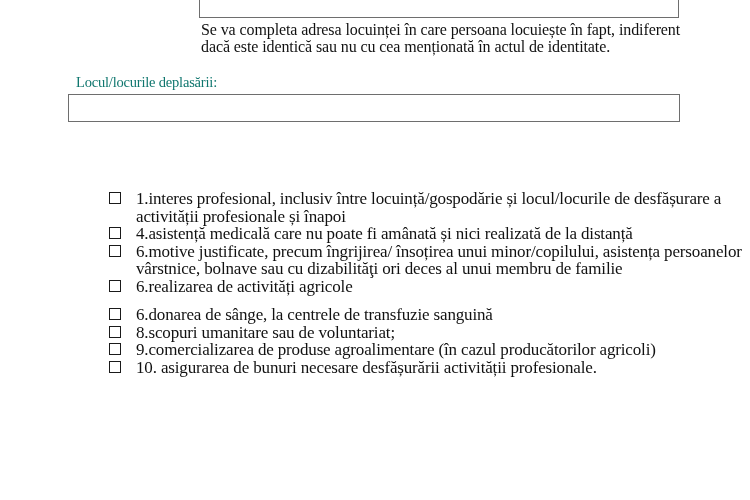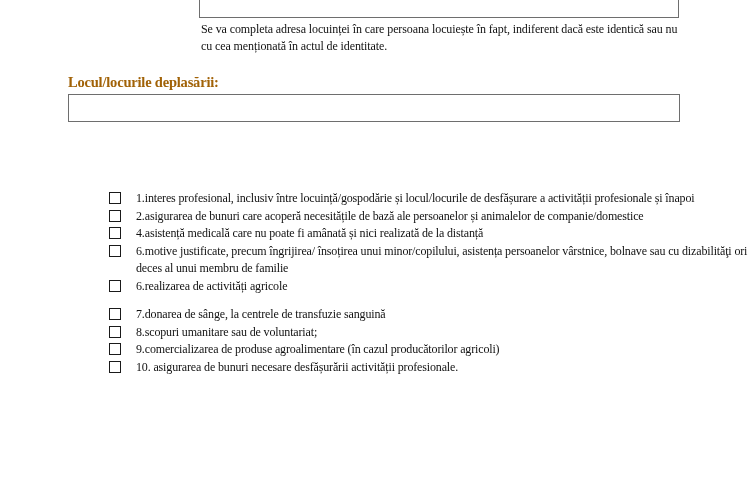--- a/index.html
+++ b/index.html
@@ -39,21 +39,21 @@
   #places-box {
     left: 68px;
     top: 94px;
     width: 612px;
     height: 28px;
   }
 
   
   .note {
     position: absolute;
-    font-size: 12px;
+    font-size: 16px;
     line-height: 17px;
     color: #111111;
     letter-spacing: -0.1px;
   }
   #address-note {
     left: 201px;
     top: 21px;
     width: 490px;
   }
   #places-note {
@@ -68,24 +68,25 @@
     top: 493px;
     width: 600px;
     font-size: 10.4px;
     line-height: 15px;
     color: #555555;
   }
 
   
   .heading {
     position: absolute;
-    font-weight: bold;
+    font-weight: normal;
     font-size: 14.5px;
-    color: #a16207;
+    color: #0f766e;
     letter-spacing: -0.2px;
+    margin-left: 8px;
   }
   #places-heading {
     left: 68px;
     top: 74px;
   }
   #reason-heading {
     left: 68px;
     top: 163px;
   }
 
@@ -93,21 +94,21 @@
   #reason-list {
     position: absolute;
     left: 109px;
     top: 190px;
     width: 641px;
   }
   .reason-item {
     position: relative;
     display: block;
     padding-left: 27px;
-    font-size: 12px;
+    font-size: 17px;
     line-height: 17.5px;
     color: #111111;
     letter-spacing: -0.15px;
     margin-bottom: 0px;
   }
   .reason-item.gap-before {
     margin-top: 11px;
   }
   .checkbox {
     position: absolute;
@@ -139,44 +140,40 @@
 
 
 
   <div id="reason-list">
 
     <label class="reason-item">
       <span class="checkbox"></span>
       <span class="reason-text">1.interes profesional, inclusiv între locuință/gospodărie și locul/locurile de desfășurare a activității profesionale și înapoi</span>
     </label>
 
-    <label class="reason-item">
-      <span class="checkbox"></span>
-      <span class="reason-text">2.asigurarea de bunuri care acoperă necesitățile de bază ale persoanelor și animalelor de companie/domestice</span>
-    </label>
 
     <label class="reason-item">
       <span class="checkbox"></span>
       <span class="reason-text">4.asistență medicală care nu poate fi amânată și nici realizată de la distanță</span>
     </label>
 
     <label class="reason-item">
       <span class="checkbox"></span>
       <span class="reason-text">6.motive justificate, precum îngrijirea/ însoțirea unui minor/copilului, asistența persoanelor vârstnice, bolnave sau cu dizabilităţi ori deces al unui membru de familie</span>
     </label>
 
 
     <label class="reason-item">
       <span class="checkbox"></span>
       <span class="reason-text">6.realizarea de activități agricole</span>
     </label>
 
     <label class="reason-item gap-before">
       <span class="checkbox"></span>
-      <span class="reason-text">7.donarea de sânge, la centrele de transfuzie sanguină</span>
+      <span class="reason-text">6.donarea de sânge, la centrele de transfuzie sanguină</span>
     </label>
 
     <label class="reason-item">
       <span class="checkbox"></span>
       <span class="reason-text">8.scopuri umanitare sau de voluntariat;</span>
     </label>
 
     <label class="reason-item">
       <span class="checkbox"></span>
       <span class="reason-text">9.comercializarea de produse agroalimentare (în cazul producătorilor agricoli)</span>

